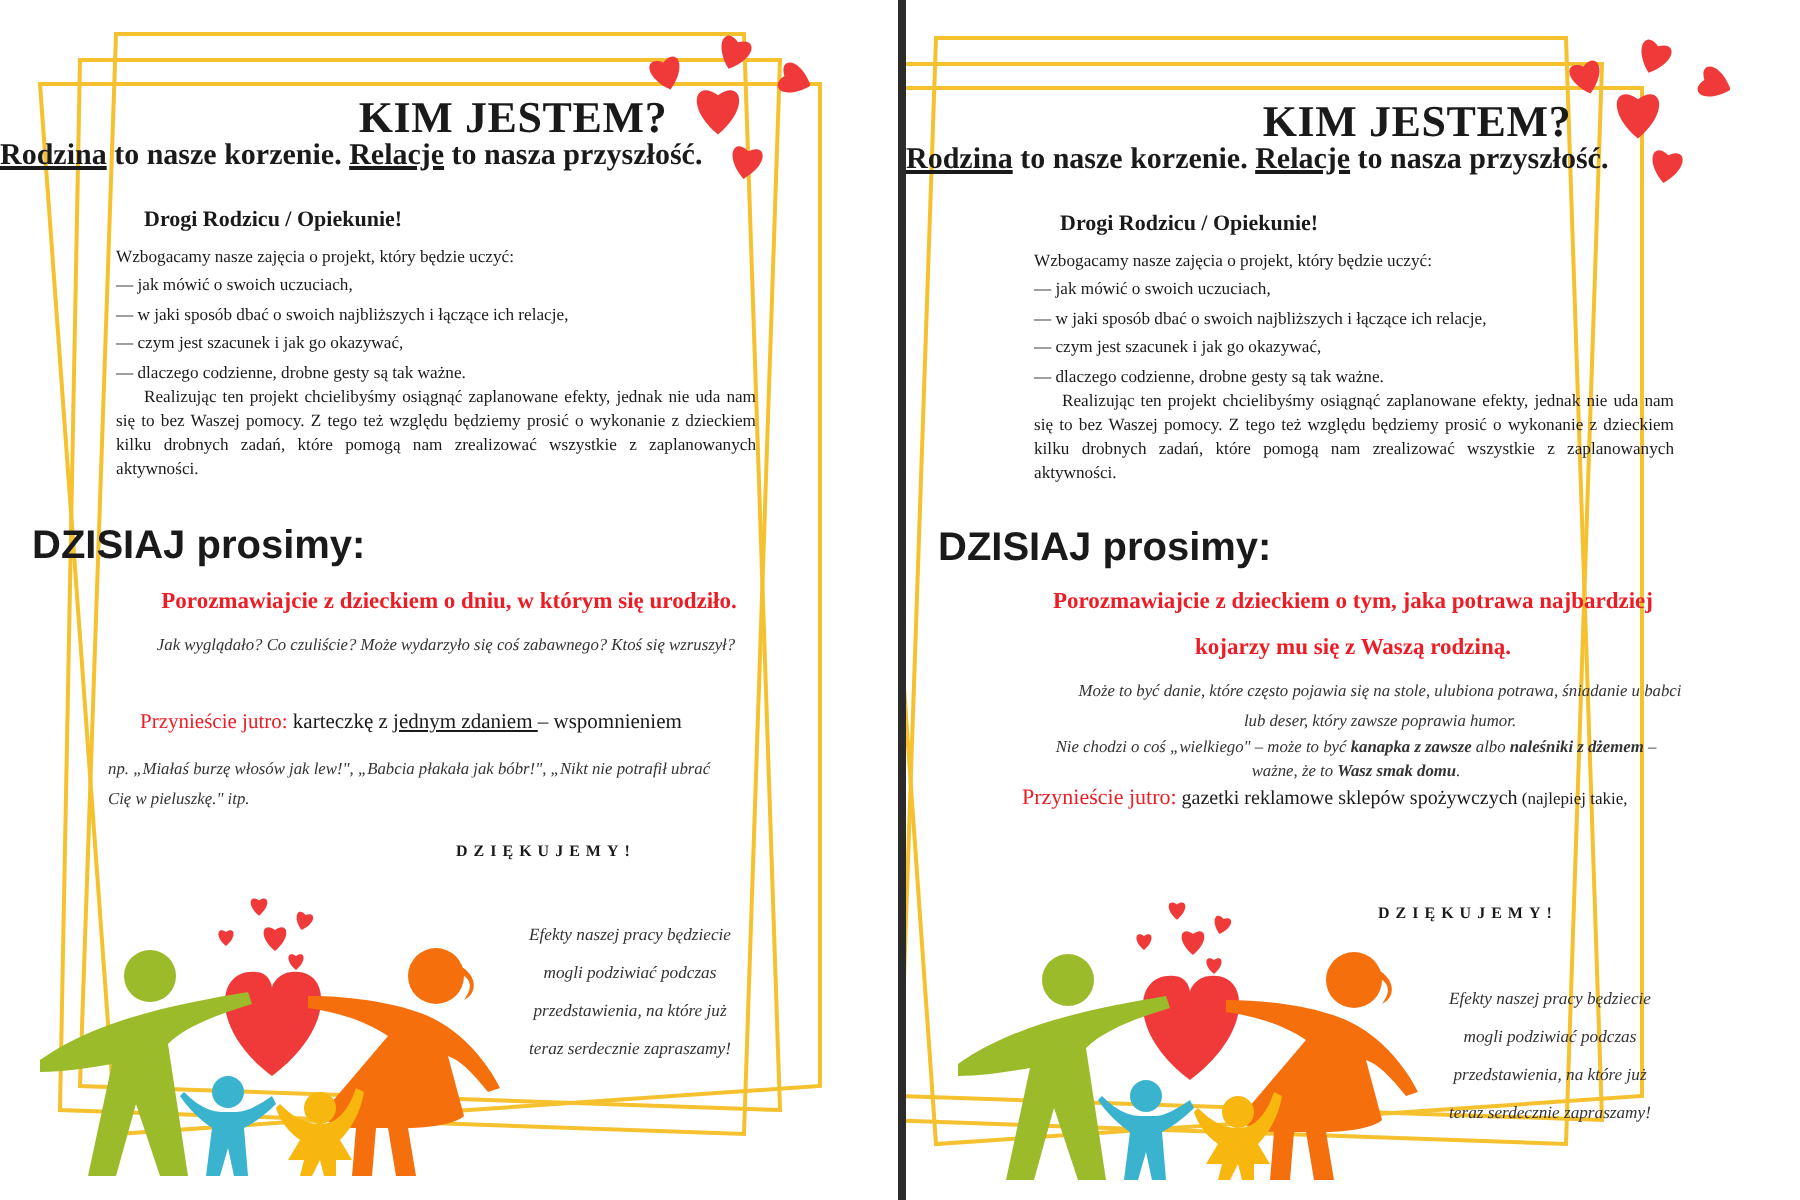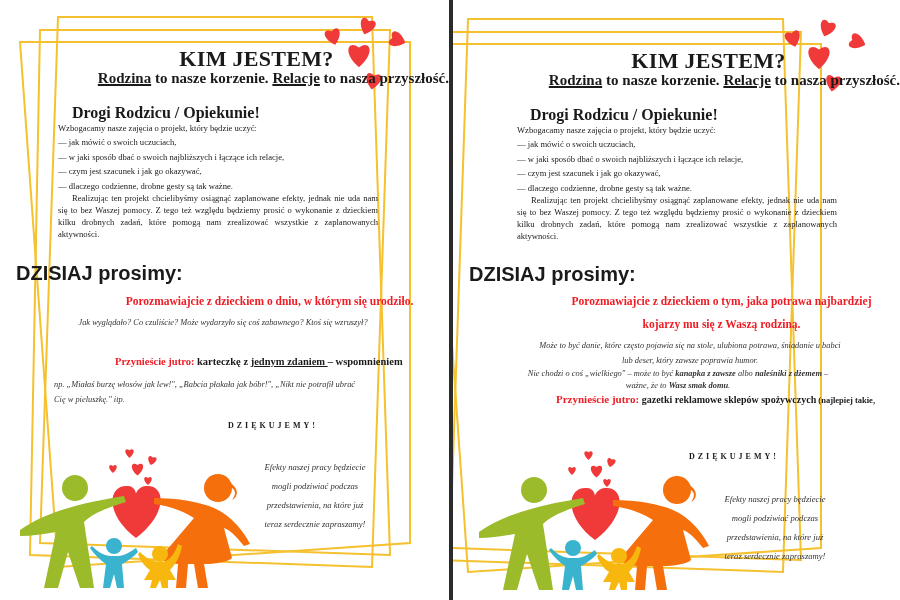--- a/index.html
+++ b/index.html
@@ -6,32 +6,32 @@
   body { width:900px; height:600px; background:#ffffff; position:relative; overflow:hidden;
          font-family: "Liberation Serif", serif; color:#1a1a1a; }
   .page { position:absolute; top:0; height:600px; background:#fff; overflow:hidden; }
   #page-left { left:0; width:449px; }
   #page-right { left:453px; width:447px; }
   .gutter { position:absolute; left:449px; top:0; width:4px; height:600px; background:#2b2b2b; }
   .gutter-light { position:absolute; left:447px; top:0; width:2px; height:600px; background:#e6e6e6; }
   svg.frame { position:absolute; left:0; top:0; }
   .content { position:absolute; left:0; top:0; width:100%; height:100%; }
   .title { position:absolute; left:0; width:100%; text-align:center; font-weight:bold; font-size:22px; top:46px; letter-spacing:0.3px;margin-left:32px; }
-  .motto { position:absolute; left:0; width:100%; text-align:right; font-weight:bold; font-size:15px; top:70px; }
+  .motto { position:absolute; left:0; width:100%; text-align:left; font-weight:bold; font-size:15px; top:70px; }
   .motto u { text-decoration: underline; text-decoration-thickness:2px; }
-  .greet { position:absolute; font-weight:bold; font-size:16px; top:104px; }
+  .greet { position:absolute; font-weight:bold; font-size:11px; top:104px; }
   .intro { position:absolute; font-size:8.6px; line-height:14.4px; top:121px; }
   .para { position:absolute; font-size:8.6px; line-height:12px; text-align:justify; top:192px; text-indent:14px; }
   .h2 { position:absolute; left:16px; width:100%; font-family:"Liberation Sans", sans-serif; font-weight:bold; font-size:20px; top:262px; }
-  .red { color:#ee1c24;padding-left:45px; }
+  .red { color:#ee1c24; }
   .task { position:absolute; left:0; width:100%; text-align:center; font-weight:bold; font-size:11.5px; }
   .ital { position:absolute; font-style:italic; font-size:8.4px; color:#333; }
   .thanks { position:absolute; font-weight:bold; font-size:8px; letter-spacing:3px; }
   .closing { position:absolute; font-style:italic; font-size:8.6px; line-height:19px; text-align:center; color:#333; }
-  .bring { position:absolute; font-weight:bold; font-size:10.5px; }
+  .bring { position:absolute; font-weight:normal; font-size:10.5px; }
   svg.family { position:absolute; }
   svg.hearts-top { position:absolute; }
 </style>
 </head>
 <body>
 
 <div class="gutter-light"></div>
 <div class="gutter"></div>
 
 <div class="page" id="page-left">

